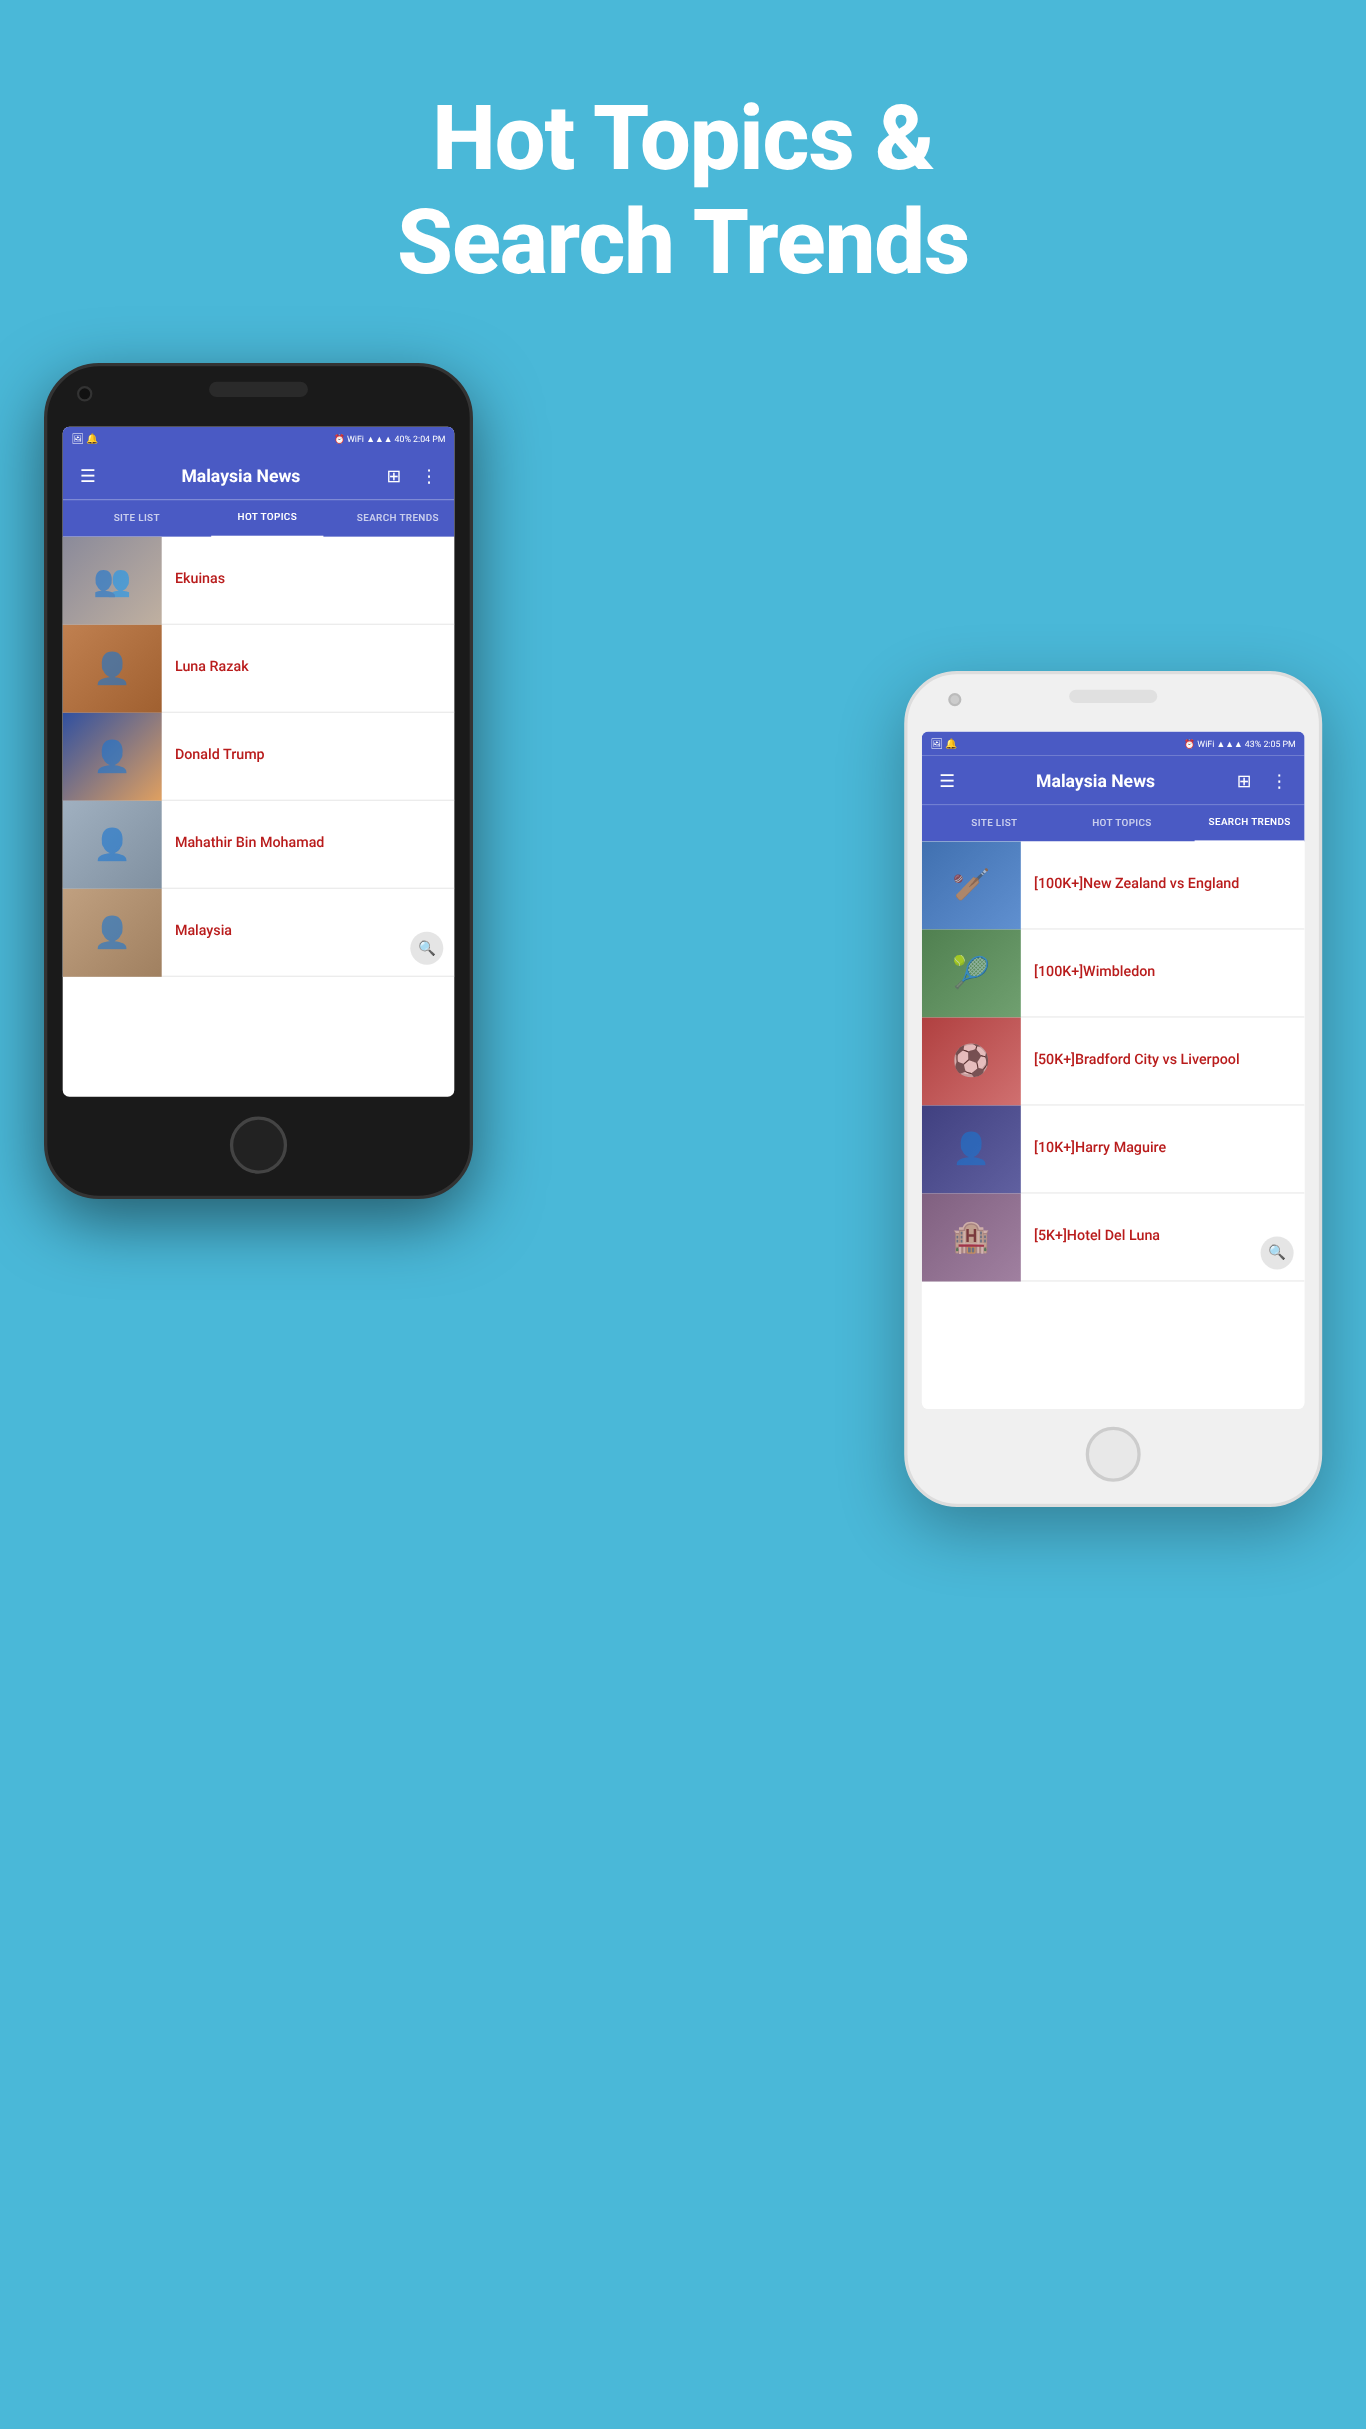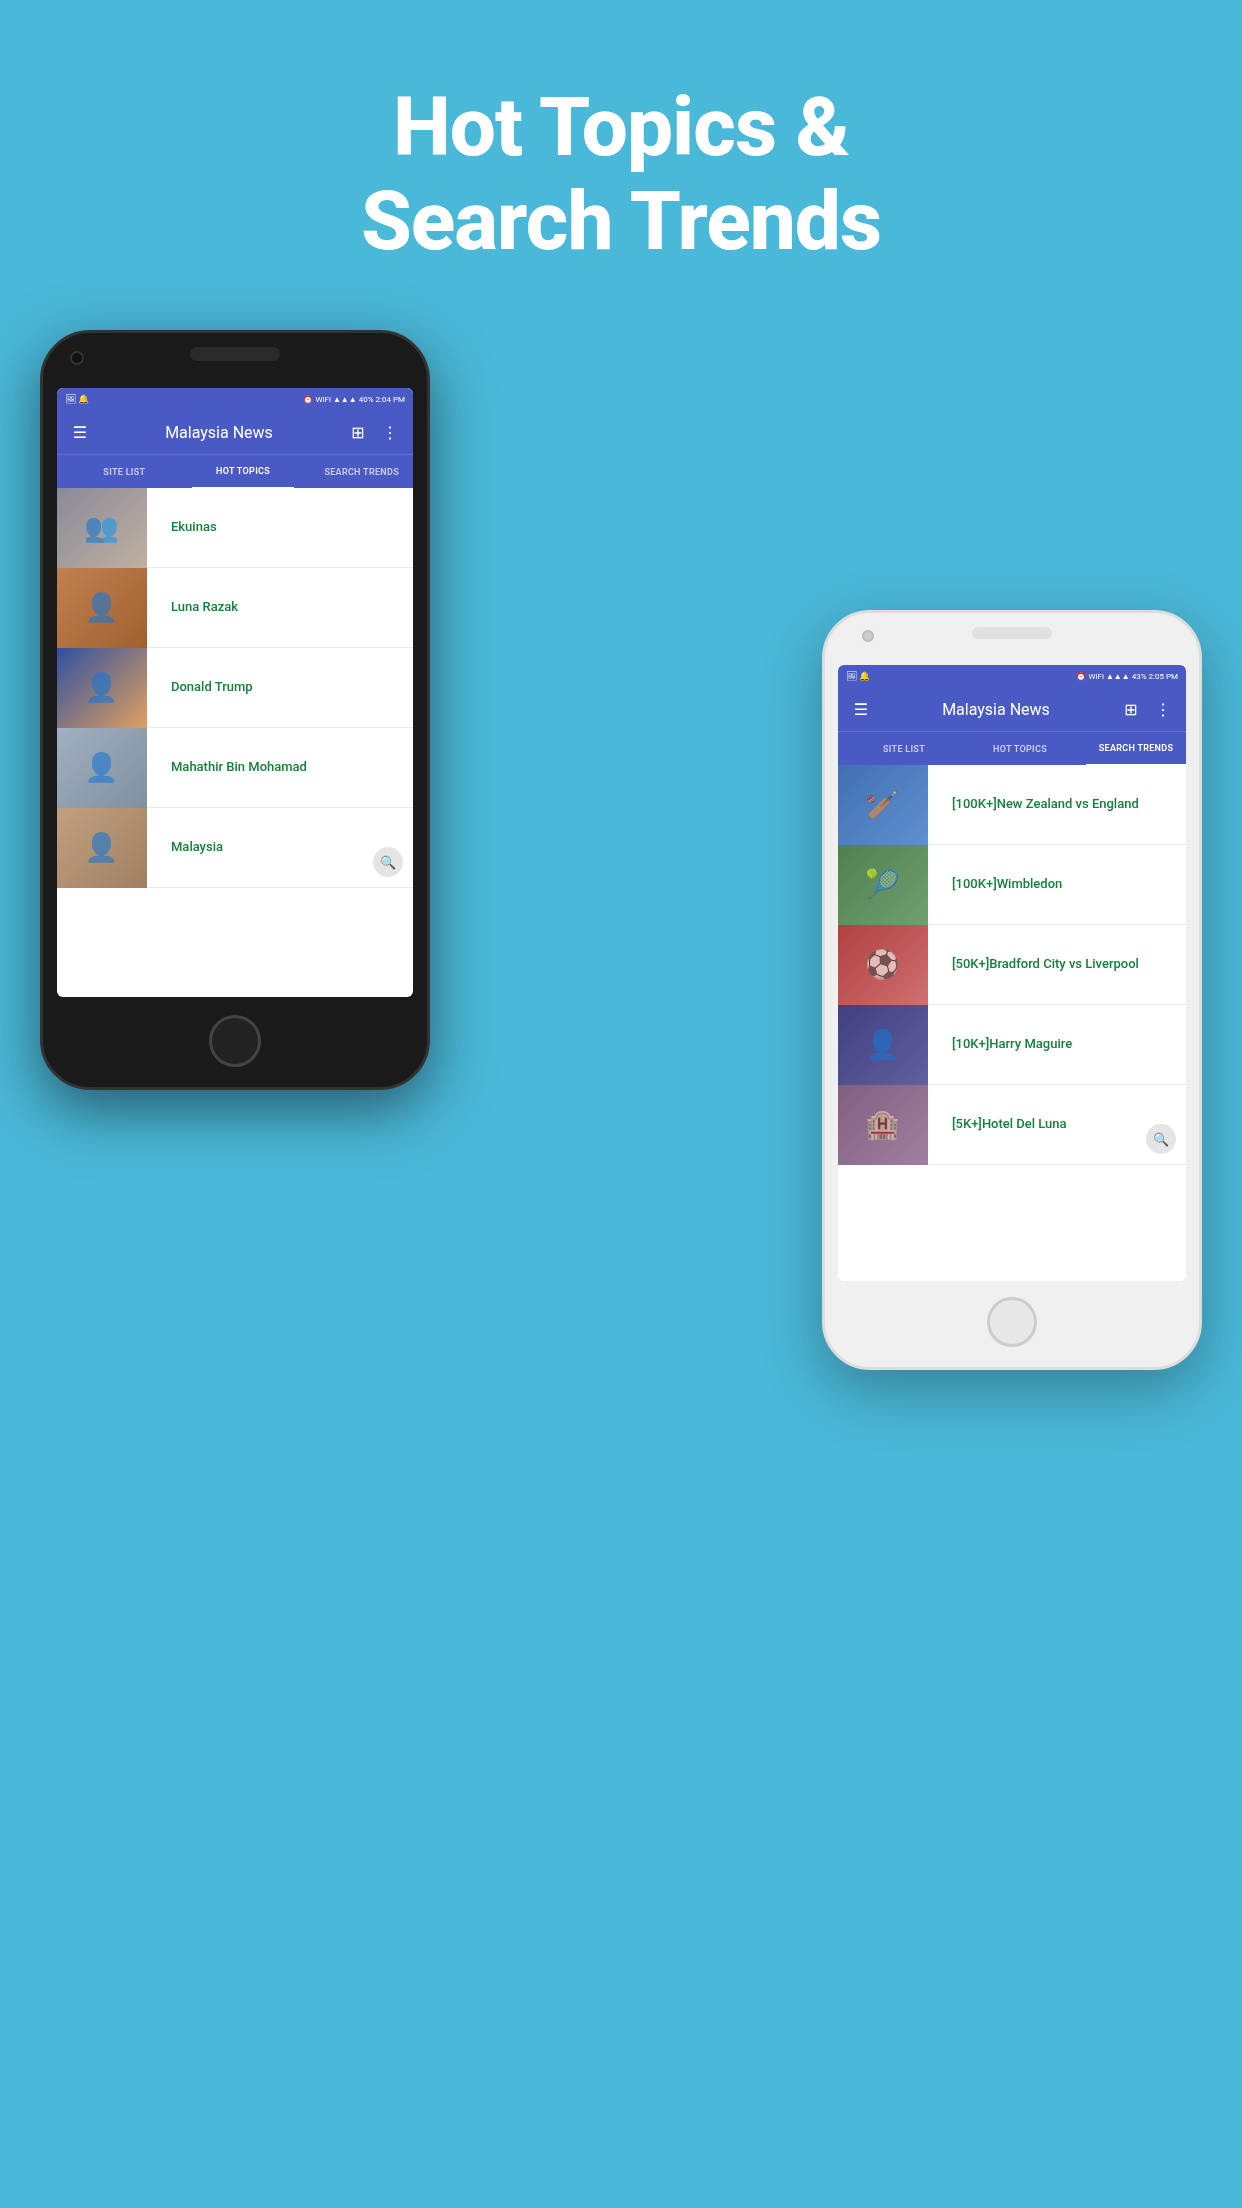--- a/index.html
+++ b/index.html
@@ -188,21 +188,21 @@
       height: 44px;
       display: flex;
       align-items: center;
       padding: 0 12px;
       gap: 10px;
     }
 
     .app-bar-title {
       color: white;
       font-size: 16px;
-      font-weight: 400;
+      font-weight: 700;
       flex: 1;
       text-align: center;
     }
 
     .app-bar-icon {
       color: white;
       font-size: 16px;
       width: 22px;
       text-align: center;
     }
@@ -255,22 +255,22 @@
       overflow: hidden;
       display: flex;
       align-items: center;
       justify-content: center;
       background: #ccc;
     }
 
     .news-title {
       font-size: 13px;
       font-weight: 500;
-      color: #15803d;
-      padding: 0 24px;
+      color: #b91c1c;
+      padding: 0 12px;
       line-height: 1.4;
     }
 
     .search-fab {
       position: absolute;
       right: 10px;
       bottom: 10px;
       width: 30px;
       height: 30px;
       background: rgba(150,150,150,0.25);

